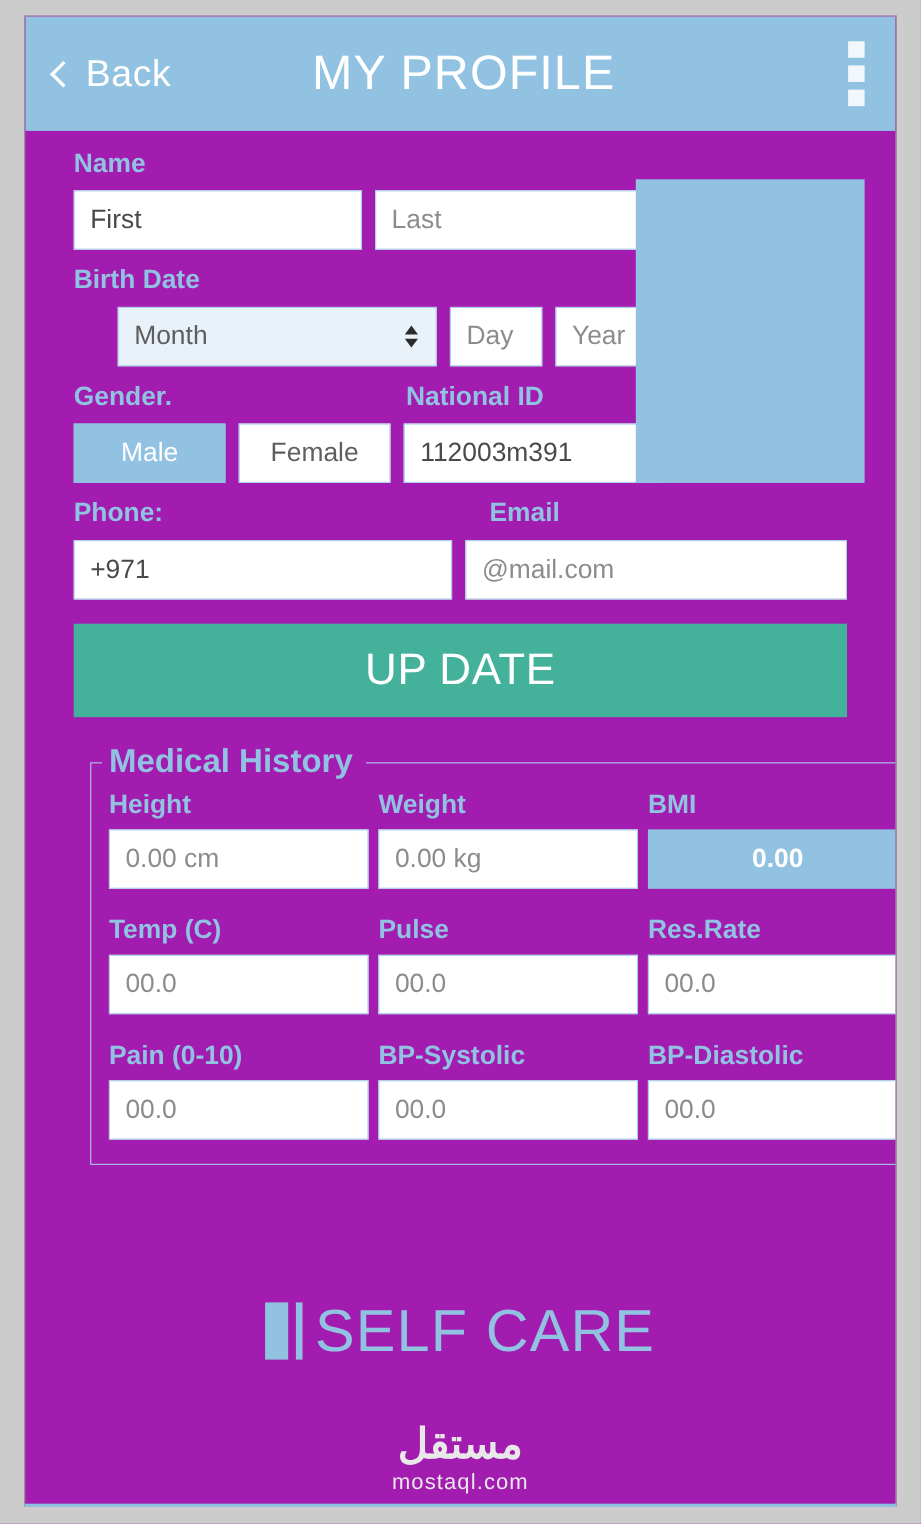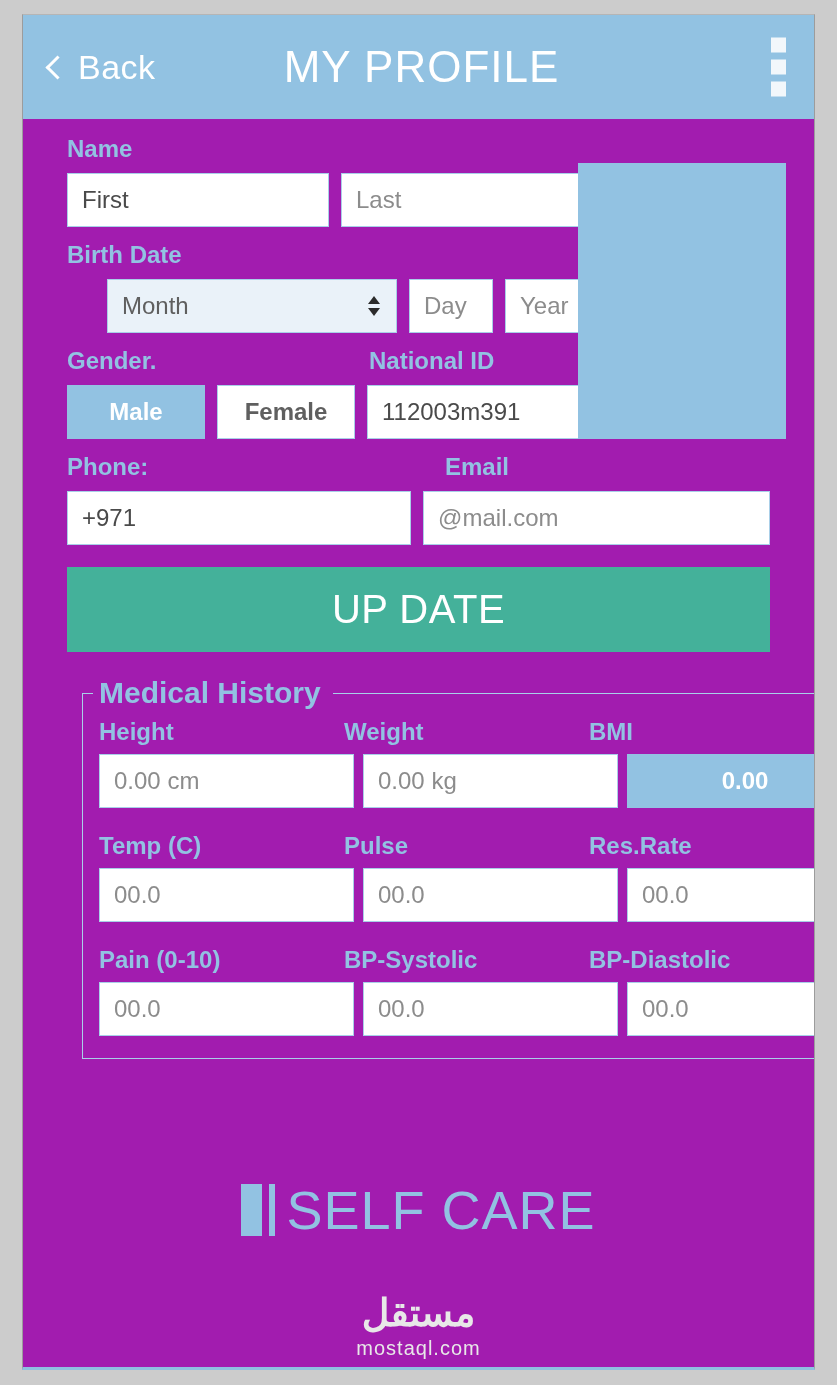--- a/index.html
+++ b/index.html
@@ -206,21 +206,20 @@
   }
   .seg {
     height: 54px;
     display: flex;
     align-items: center;
     justify-content: center;
     font-size: 24px;
     border: 1px solid #a9cfe8;
     cursor: pointer;
     user-select: none;
-    font-weight: bold;
   }
   .seg.male {
     width: 138px;
     background: #92c2e2;
     border-color: #92c2e2;
     color: #ffffff;
   }
   .seg.female {
     width: 138px;
     background: #ffffff;
@@ -276,21 +275,21 @@
   .med-row-labels {
     display: flex;
     padding-top: 12px;
   }
   .med-row-labels > span { width: 245px; }
   .med-row {
     display: flex;
     gap: 9px;
     margin-top: 10px;
   }
-  .med-row .field { width: 255px; }
+  .med-row .field { width: 236px; }
   .med-row .bmi-box {
     width: 236px;
     height: 54px;
     background: #92c2e2;
     color: #ffffff;
     font-size: 24px;
     font-weight: 700;
     display: flex;
     align-items: center;
     justify-content: center;

